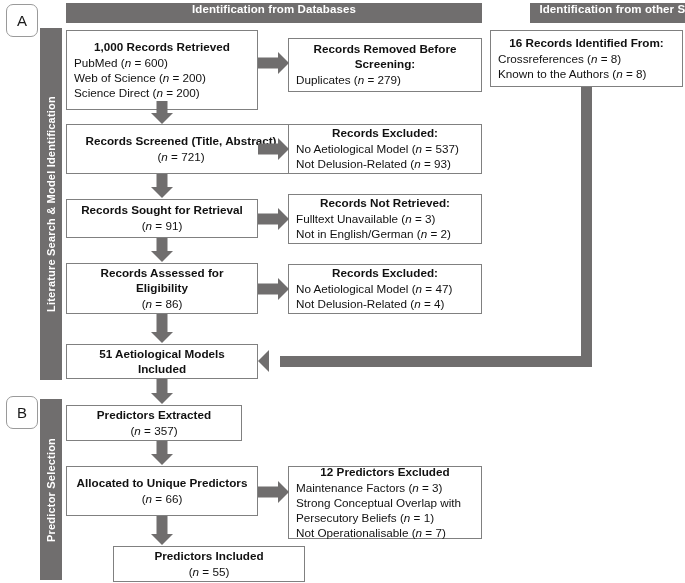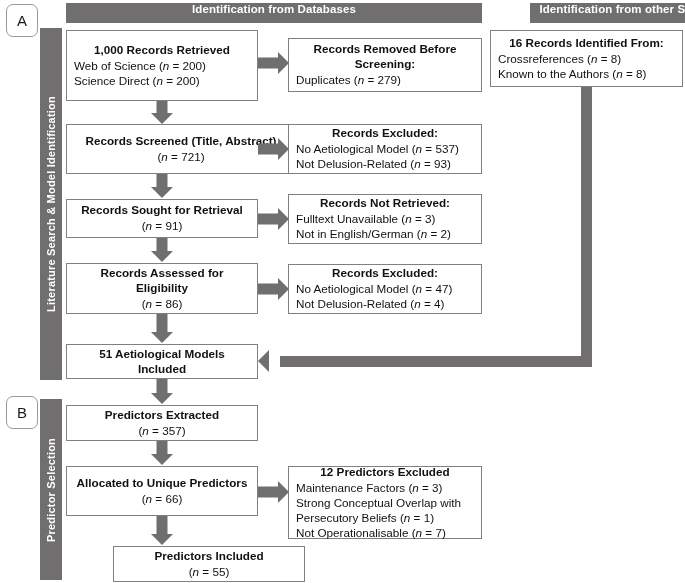--- a/index.html
+++ b/index.html
@@ -146,22 +146,23 @@
     <span>Predictor Selection</span>
   </div>
 
   <div class="stage-bar" style="left:66px;top:3px;width:416px;height:20px;">
     <span>Identification from Databases</span>
   </div>
   <div class="stage-bar" style="left:490px;top:3px;width:203px;height:20px;margin-left:40px;">
     <span>Identification from other Sources</span>
   </div>
 
-  <div class="node" style="left:66px;top:30px;width:192px;height:71px;">
+  <div class="node" style="left:66px;top:30px;width:192px;height:80px;">
     <div class="ttl">1,000 Records Retrieved</div>
+    <div class="ln"><span>PubMed (<i>n</i> = 600)</span></div>
     <div class="ln"><span>Web of Science (<i>n</i> = 200)</span></div>
     <div class="ln"><span>Science Direct (<i>n</i> = 200)</span></div>
   </div>
 
   <div class="node" style="left:288px;top:30px;width:194px;height:54px;margin-top:8px;">
     <div class="ttl">Records Removed Before Screening:</div>
     <div class="ln"><span>Duplicates (<i>n</i> = 279)</span></div>
   </div>
 
   <div class="node" style="left:490px;top:30px;width:193px;height:57px;">
@@ -200,21 +201,21 @@
   <div class="node" style="left:288px;top:264px;width:194px;height:50px;">
     <div class="ttl">Records Excluded:</div>
     <div class="ln"><span>No Aetiological Model (<i>n</i> = 47)</span></div>
     <div class="ln"><span>Not Delusion-Related (<i>n</i> = 4)</span></div>
   </div>
 
   <div class="node" style="left:66px;top:344px;width:192px;height:35px;">
     <div class="ttl">51 Aetiological Models Included</div>
   </div>
 
-  <div class="node" style="left:66px;top:405px;width:192px;height:36px;">
+  <div class="node" style="left:66px;top:405px;width:176px;height:36px;">
     <div class="ttl">Predictors Extracted</div>
     <div class="ln ctr"><span>(<i>n</i> = 357)</span></div>
   </div>
 
   <div class="node" style="left:66px;top:466px;width:192px;height:50px;">
     <div class="ttl">Allocated to Unique Predictors</div>
     <div class="ln ctr"><span>(<i>n</i> = 66)</span></div>
   </div>
 
   <div class="node" style="left:288px;top:466px;width:194px;height:73px;">

